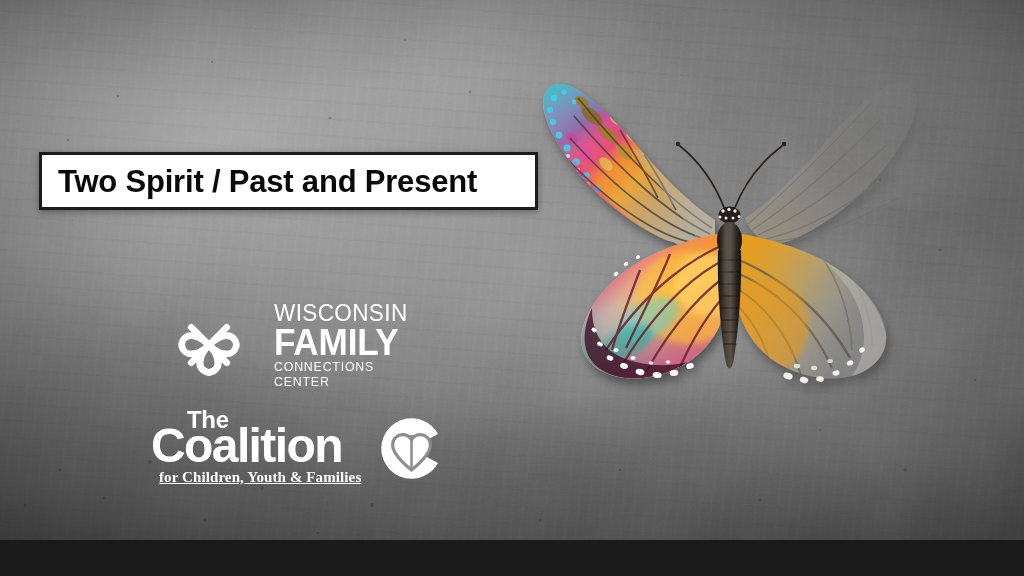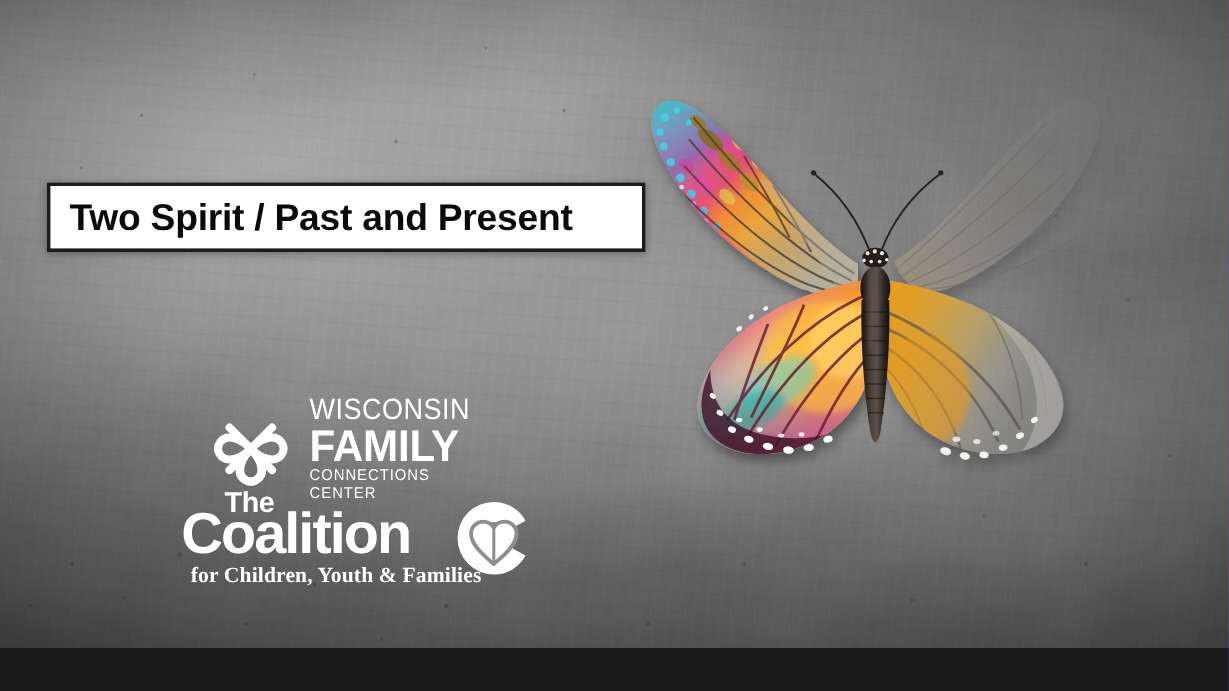--- a/index.html
+++ b/index.html
@@ -43,38 +43,38 @@
     background:#ffffff;border:3px solid #1b1b1b;box-sizing:border-box;
     display:flex;align-items:center;
     box-shadow:0 2px 7px rgba(0,0,0,.35);
   }
   #title-text{
     margin-left:16px;color:#0a0a0a;font-size:31px;font-weight:700;
     letter-spacing:-.2px;white-space:nowrap;line-height:1;
   }
   
   #logo-wfcc{position:absolute;left:172px;top:303px;width:230px;height:84px;
-    display:flex;align-items:center;gap:12px;margin-top:29px;}
+    display:flex;align-items:center;gap:28px;}
   #wfcc-knot{width:74px;height:74px;flex:0 0 74px;}
   #wfcc-words{display:flex;flex-direction:column;justify-content:center;color:#fff;}
   .wfcc-l1{font-size:24.5px;font-weight:400;letter-spacing:.4px;line-height:1.02;
     transform:scaleX(.92);transform-origin:left center;}
   .wfcc-l2{font-size:37px;font-weight:800;letter-spacing:-.2px;line-height:.96;
     transform:scaleX(.95);transform-origin:left center;}
   .wfcc-l3{font-size:13px;font-weight:400;letter-spacing:.85px;line-height:1.15;
     transform:scaleX(.95);transform-origin:left center;}
 
   #logo-coalition{position:absolute;left:155px;top:408px;width:300px;height:82px;}
   #coal-the{position:absolute;left:32px;top:0px;color:#fff;font-size:24px;
     font-weight:800;letter-spacing:-.3px;line-height:1;}
   #coal-main{position:absolute;left:-4px;top:14px;color:#fff;font-size:48px;
     font-weight:800;letter-spacing:-1.6px;line-height:1;}
-  #coal-tag{position:absolute;left:4px;top:62px;color:#fff;font-size:18px;
+  #coal-tag{position:absolute;left:4px;top:62px;color:#fff;font-size:15px;
     font-weight:700;letter-spacing:.1px;line-height:1;
-    font-family:"Liberation Serif",serif;}
+    font-family:"Liberation Serif",serif;text-decoration:underline;}
   #coal-mark{position:absolute;left:225px;top:9px;width:63px;height:63px;}
   
   #butterfly{position:absolute;left:520px;top:58px;width:400px;height:345px;}
 </style>
 </head>
 <body>
 
 <div id="slide">
 
   <div class="bg-base"></div>

